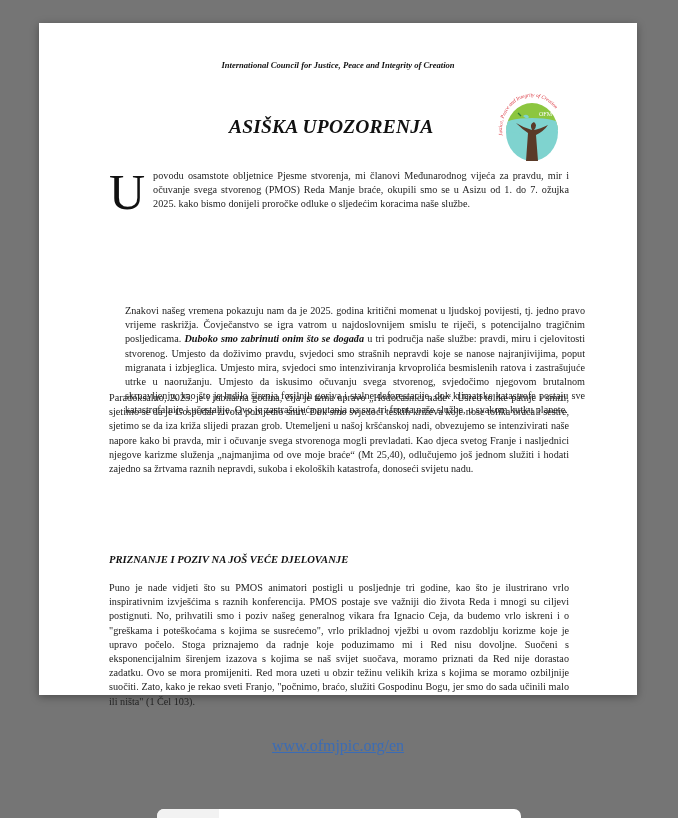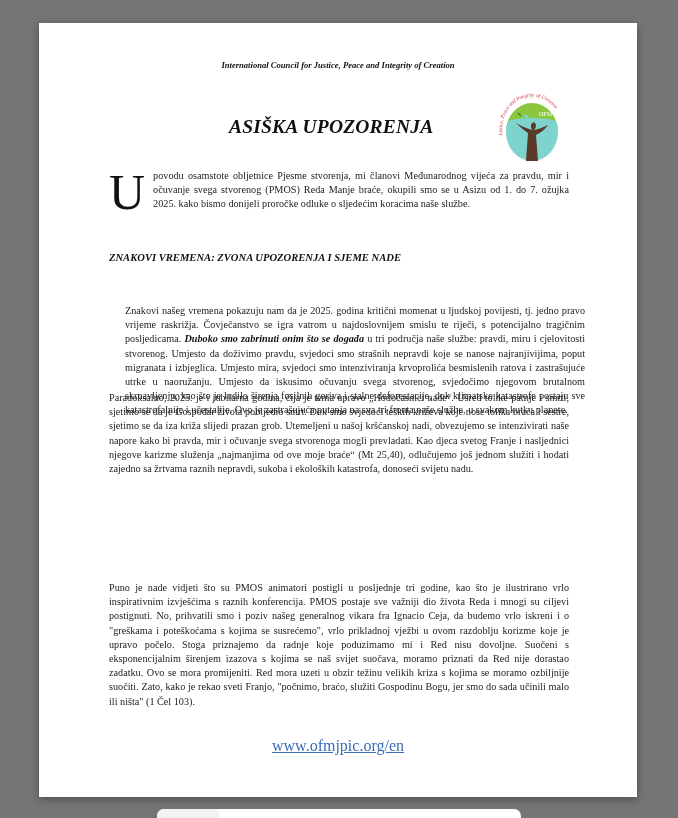--- a/index.html
+++ b/index.html
@@ -3,21 +3,21 @@
 <meta charset="utf-8">
 <style>
   html, body { margin: 0; padding: 0; }
   body {
     width: 678px; height: 818px; overflow: hidden;
     background: #757575;
     position: relative;
     font-family: "Liberation Serif", "DejaVu Serif", serif;
   }
   .page {
-    position: absolute; left: 39px; top: 23px; width: 598px; height: 774px;
+    position: absolute; left: 39px; top: 23px; width: 598px; height: 672px;
     background: #ffffff;
     box-shadow: 0 2px 8px rgba(0,0,0,0.35);
   }
   .header-line {
     position: absolute; top: 37px; left: 0; width: 100%;
     text-align: center; font-style: italic; font-weight: bold;
     font-size: 8.6px; color: #111;
   }
   .title {
     position: absolute; top: 93px; left: 190px;
@@ -87,30 +87,30 @@
     <path d="M30 30 q4 -3 6 1 q-2 3 -6 -1 z" fill="#7fd3cf"></path>
     <path d="M28 30 l-3 -3" stroke="#2e7d32" stroke-width="1.2"></path>
     <path d="M39 44 q-8 -2 -16 -7 q6 6 12 10 l-2 28 l12 0 l-2 -26 q8 -4 12 -10 q-8 4 -14 5 q4 -5 0 -8 q-5 2 -2 8 z" fill="#5a3a28"></path>
   </svg>
 
   <div class="body-text intro">
     <span class="dropcap">U</span>
     <span>povodu osamstote obljetnice Pjesme stvorenja, mi članovi Međunarodnog vijeća za pravdu, mir i očuvanje svega stvorenog (PMOS) Reda Manje braće, okupili smo se u Asizu od 1. do 7. ožujka 2025. kako bismo donijeli proročke odluke o sljedećim koracima naše službe.</span>
   </div>
 
-  <div class="h2 h2a">ZNAKOVI VREMENA: ZVONA UPOZORENJA I SJEME NADE</div>
 
   <div class="body-text p1">
     <p><span>Znakovi našeg vremena pokazuju nam da je 2025. godina kritični momenat u ljudskoj povijesti, tj. jedno pravo vrijeme raskrižja. Čovječanstvo se igra vatrom u najdoslovnijem smislu te riječi, s potencijalno tragičnim posljedicama. </span><span class="em-strong">Duboko smo zabrinuti onim što se događa</span><span> u tri područja naše službe: pravdi, miru i cjelovitosti stvorenog. Umjesto da doživimo pravdu, svjedoci smo strašnih nepravdi koje se nanose najranjivijima, poput migranata i izbjeglica. Umjesto mira, svjedoci smo intenziviranja krvoprolića besmislenih ratova i zastrašujuće utrke u naoružanju. Umjesto da iskusimo očuvanju svega stvorenog, svjedočimo njegovom brutalnom skrnavljenju, kao što je ludilo širenja fosilnih goriva i stalne deforestacije, dok klimatske katastrofe postaju sve katastrofalnije i učestalije. Ovo je zastrašujuća putanja na sva tri fronta naše službe, u svakom kutku planete.</span></p>
   </div>
 
   <div class="body-text p2">
     <p>Paradoksalno, 2025. je i jubilarna godina, čija je tema upravo „Hodočasnici nade“. Usred tolike patnje i smrti, sjetimo se da je Gospodar života pobijedio smrt. Dok smo svjedoci teških križeva koje nose tolika braća i sestre, sjetimo se da iza križa slijedi prazan grob. Utemeljeni u našoj kršćanskoj nadi, obvezujemo se intenzivirati naše napore kako bi pravda, mir i očuvanje svega stvorenoga mogli prevladati. Kao djeca svetog Franje i nasljednici njegove karizme služenja „najmanjima od ove moje braće“ (Mt 25,40), odlučujemo još jednom služiti i hodati zajedno sa žrtvama raznih nepravdi, sukoba i ekoloških katastrofa, donoseći svijetu nadu.</p>
   </div>
 
+  <div class="h2 h2b">PRIZNANJE I POZIV NA JOŠ VEĆE DJELOVANJE</div>
 
   <div class="body-text p3">
     <p>Puno je nade vidjeti što su PMOS animatori postigli u posljednje tri godine, kao što je ilustrirano vrlo inspirativnim izvješćima s raznih konferencija. PMOS postaje sve važniji dio života Reda i mnogi su ciljevi postignuti. No, prihvatili smo i poziv našeg generalnog vikara fra Ignacio Ceja, da budemo vrlo iskreni i o "greškama i poteškoćama s kojima se susrećemo", vrlo prikladnoj vježbi u ovom razdoblju korizme koje je upravo počelo. Stoga priznajemo da radnje koje poduzimamo mi i Red nisu dovoljne. Suočeni s eksponencijalnim širenjem izazova s kojima se naš svijet suočava, moramo priznati da Red nije dorastao zadatku. Ovo se mora promijeniti. Red mora uzeti u obzir težinu velikih kriza s kojima se moramo ozbiljnije suočiti. Zato, kako je rekao sveti Franjo, "počnimo, braćo, služiti Gospodinu Bogu, jer smo do sada učinili malo ili ništa" (1 Čel 103).</p>
   </div>
 
   <div class="link">www.ofmjpic.org/en</div>
 </div>
 
 <div class="bottom-bar">
   <div class="seg"></div>

